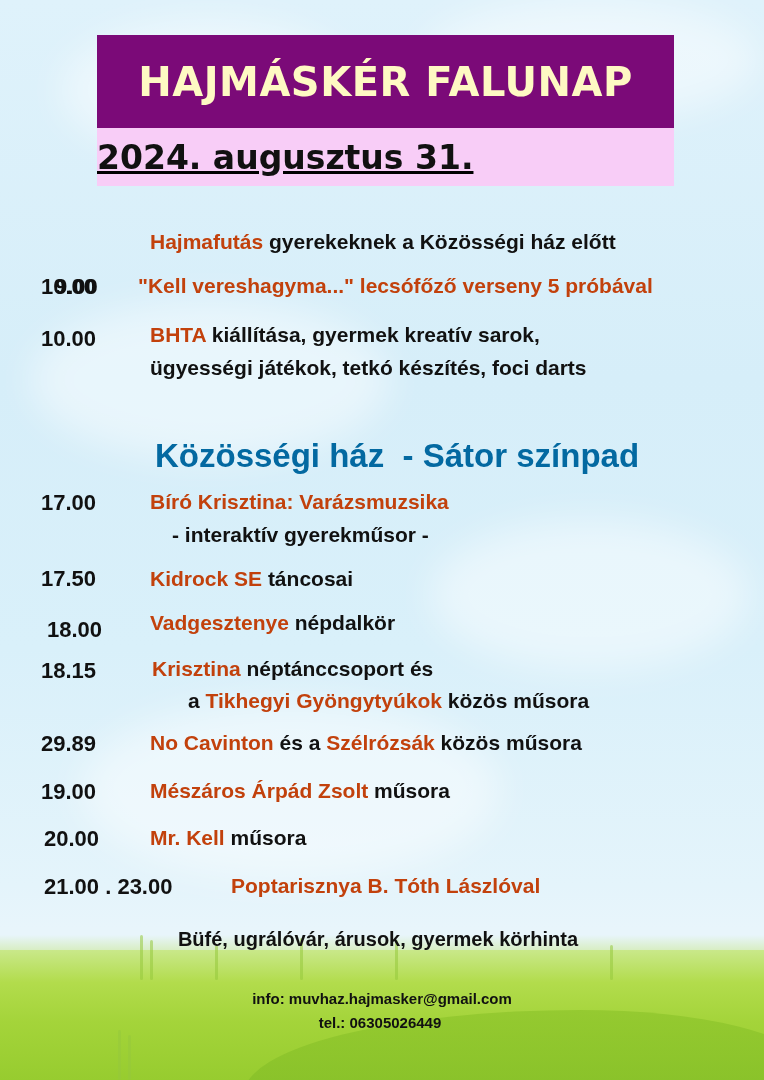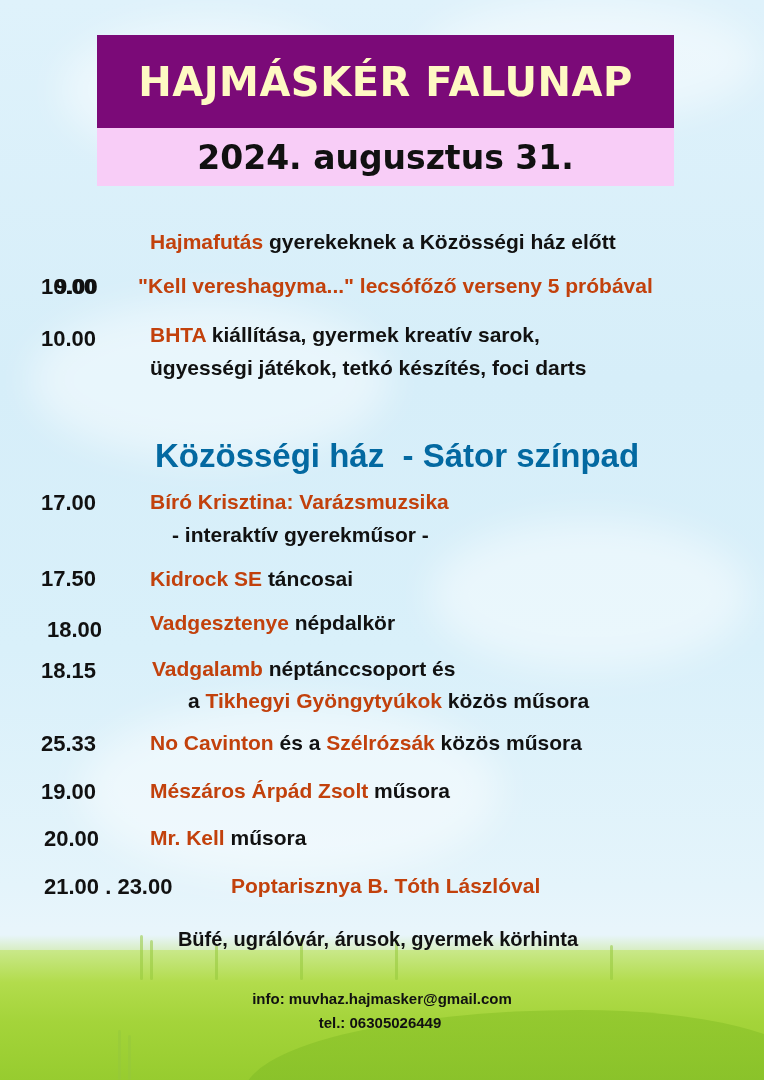--- a/index.html
+++ b/index.html
@@ -28,21 +28,21 @@
     .title-box {
       position: absolute; left: 97px; top: 35px; width: 577px; height: 93px;
       background: #7b0a78; display: flex; align-items: center; justify-content: center;
     }
     .title-text {
       color: #fef9c3; font-family: "DejaVu Sans", sans-serif; font-weight: bold;
       font-size: 40px; letter-spacing: 0.5px;
     }
     .date-box {
       position: absolute; left: 97px; top: 128px; width: 577px; height: 58px;
-      background: #f8cdf7; display: flex; align-items: center; justify-content: center;
+      background: #f8cdf7; display: flex; align-items: center; justify-content: flex-start; text-decoration: underline;
     }
     .date-text {
       color: #111111; font-family: "DejaVu Sans", sans-serif; font-weight: bold; font-size: 33px;
     }
 
     .row { position: absolute; font-weight: bold; font-size: 21px; color: #111; white-space: nowrap; }
     .time { position: absolute; font-weight: bold; font-size: 22px; color: #111; white-space: nowrap; }
     .hl { color: #c2410c; }
     .venue {
       position: absolute; left: 155px; top: 437px; font-weight: bold; font-size: 33px; color: #0369a1;
@@ -93,24 +93,24 @@
 <span class="row" style="left:150px;top:490px;"><span class="hl">Bíró Krisztina: Varázsmuzsika</span><span></span></span>
 <span class="row" style="left:172px;top:523px;">- interaktív gyerekműsor -</span>
 
 <span class="time" style="left:41px;top:566px;">17.50</span>
 <span class="row" style="left:150px;top:567px;"><span class="hl">Kidrock SE</span><span> táncosai</span></span>
 
 <span class="time" style="left:47px;top:609px;margin-top:8px;">18.00</span>
 <span class="row" style="left:150px;top:611px;"><span class="hl">Vadgesztenye</span><span> népdalkör</span></span>
 
 <span class="time" style="left:41px;top:658px;">18.15</span>
-<span class="row" style="left:152px;top:657px;"><span class="hl">Vadgalamb</span><span> néptánccsoport és</span></span>
+<span class="row" style="left:152px;top:657px;"><span class="hl">Krisztina</span><span> néptánccsoport és</span></span>
 <span class="row" style="left:188px;top:689px;"><span>a </span><span class="hl">Tikhegyi Gyöngytyúkok</span><span> közös műsora</span></span>
 
-<span class="time" style="left:41px;top:731px;">25.33</span>
+<span class="time" style="left:41px;top:731px;">29.89</span>
 <span class="row" style="left:150px;top:731px;"><span class="hl">No Cavinton</span><span> és a </span><span class="hl">Szélrózsák</span><span> közös műsora</span></span>
 
 <span class="time" style="left:41px;top:779px;">19.00</span>
 <span class="row" style="left:150px;top:779px;"><span class="hl">Mészáros Árpád Zsolt</span><span> műsora</span></span>
 
 <span class="time" style="left:44px;top:826px;">20.00</span>
 <span class="row" style="left:150px;top:826px;"><span class="hl">Mr. Kell</span><span> műsora</span></span>
 
 <span class="time" style="left:44px;top:874px;">21.00 . 23.00</span>
 <span class="row" style="left:231px;top:874px;"><span class="hl">Poptarisznya B. Tóth Lászlóval</span><span></span></span>

